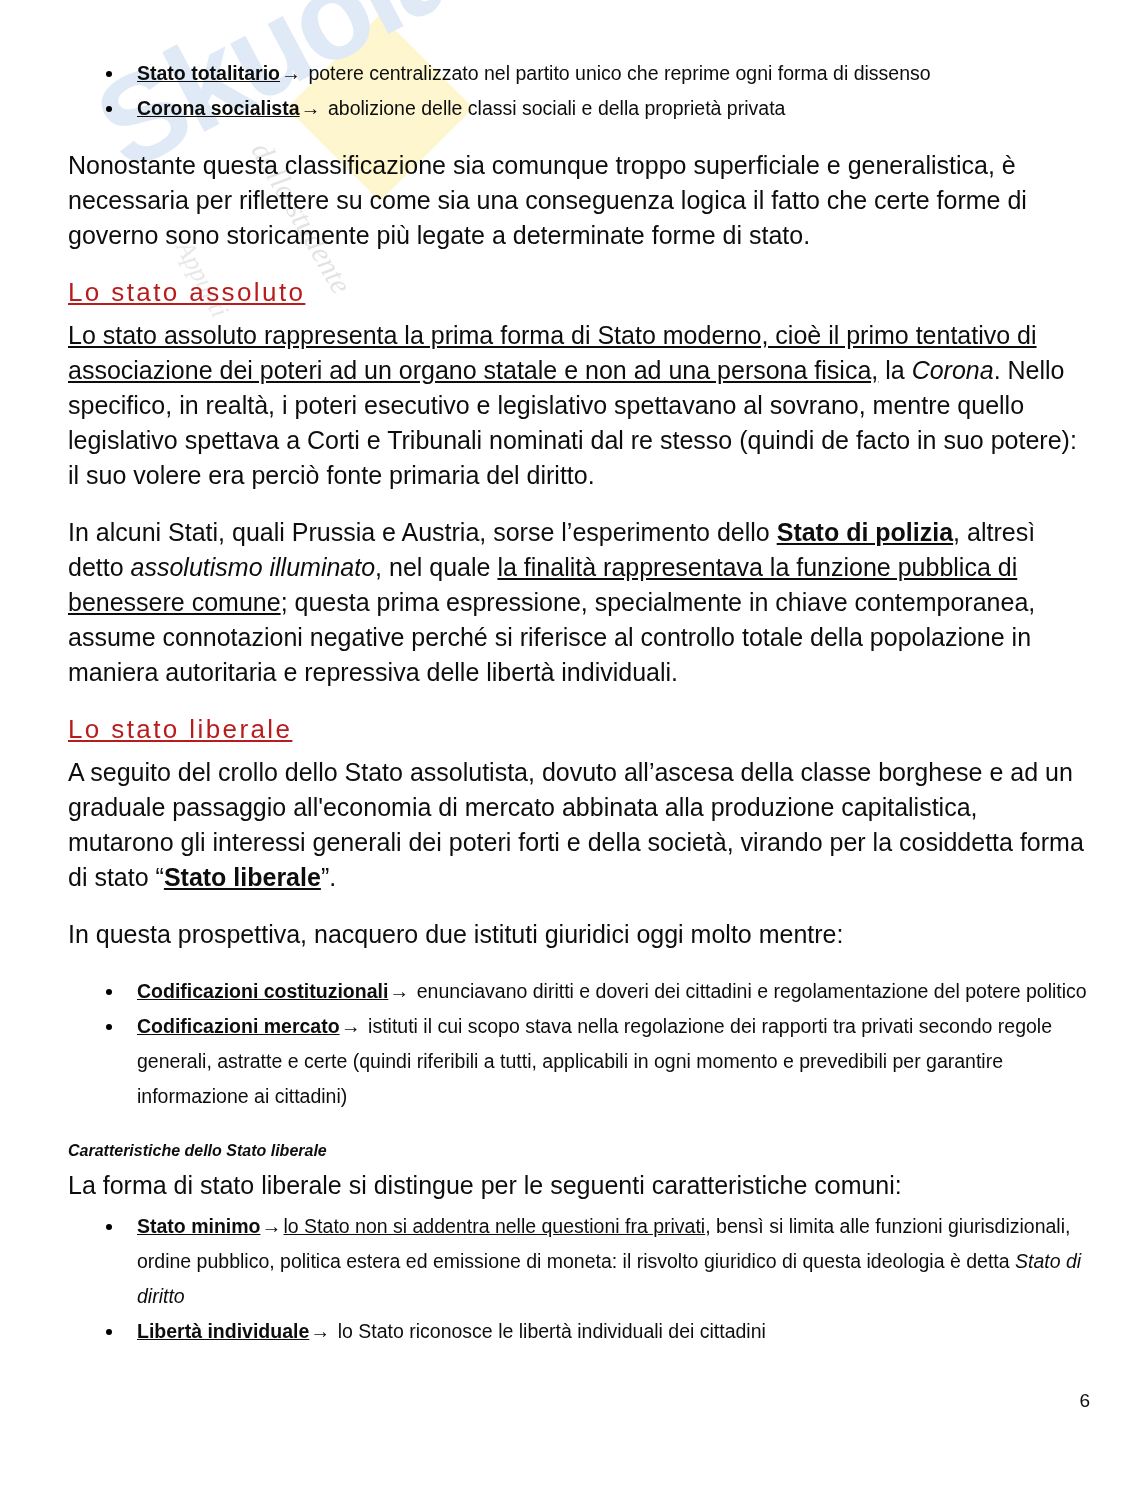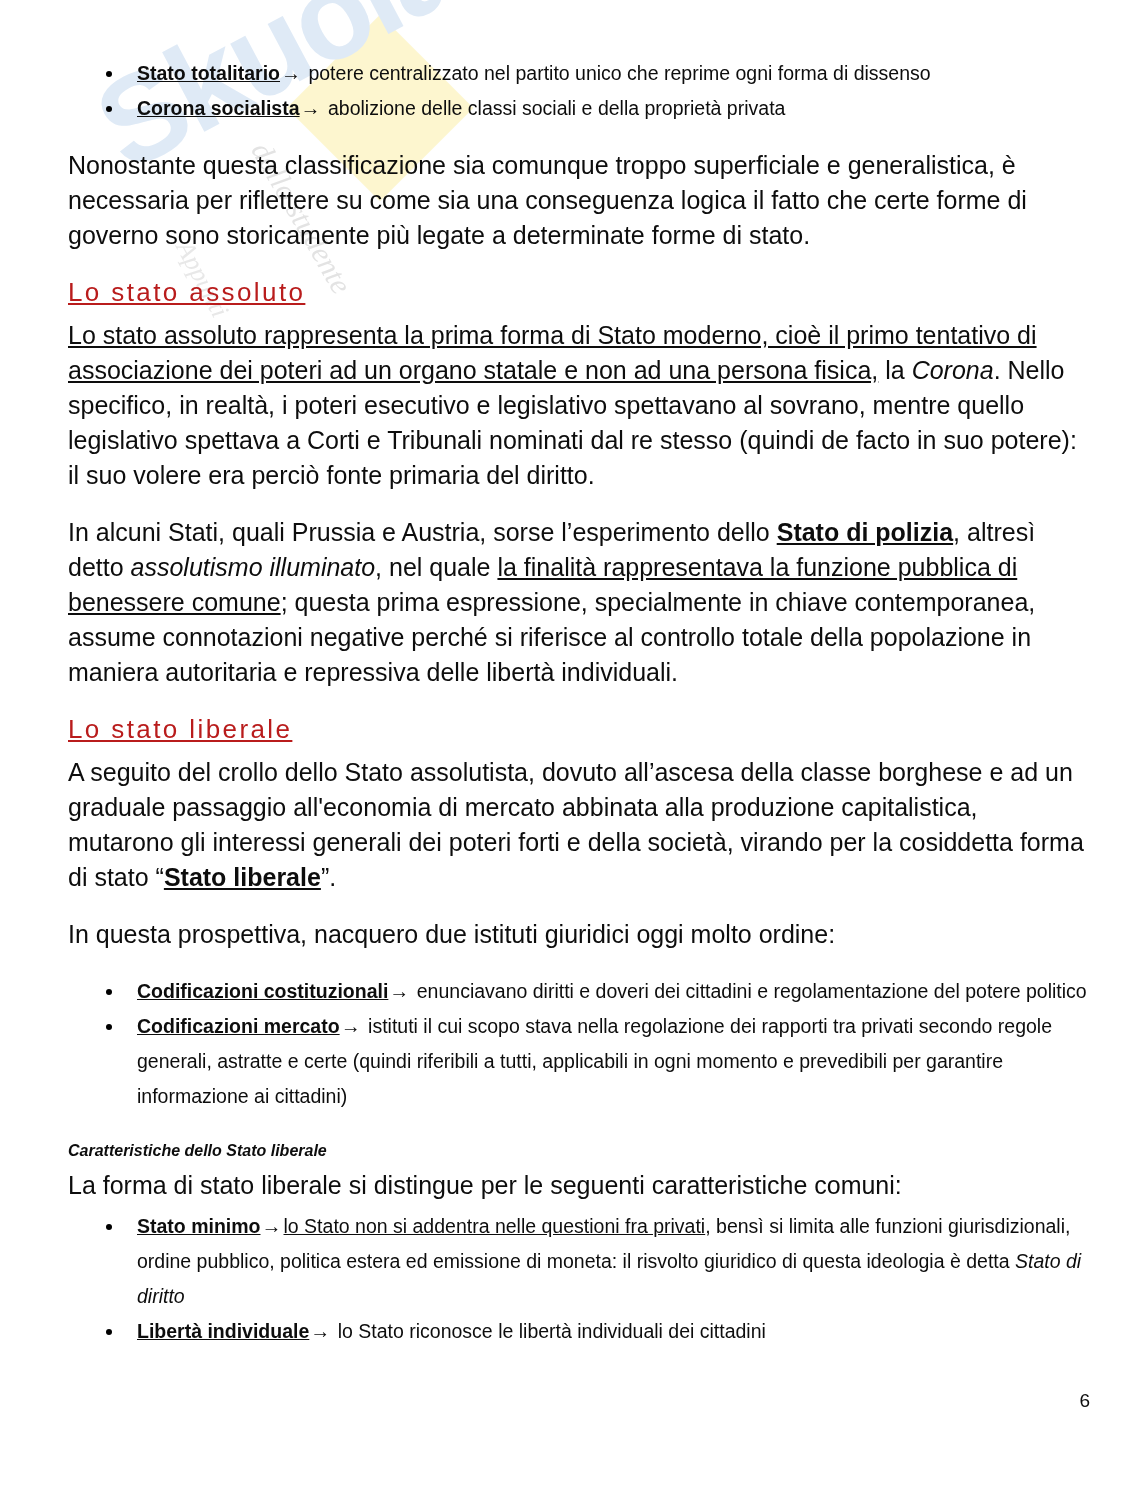--- a/index.html
+++ b/index.html
@@ -178,21 +178,21 @@
 
     <p class="para"><span class="u">Lo stato assoluto rappresenta la prima forma di Stato moderno, cioè il primo tentativo di associazione dei poteri ad un organo statale e non ad una persona fisica,</span><span> la </span><span class="i">Corona</span><span>. Nello specifico, in realtà, i poteri esecutivo e legislativo spettavano al sovrano, mentre quello legislativo spettava a Corti e Tribunali nominati dal re stesso (quindi de facto in suo potere): il suo volere era perciò fonte primaria del diritto.</span></p>
 
     <p class="para"><span>In alcuni Stati, quali Prussia e Austria, sorse l’esperimento dello </span><b class="u">Stato di polizia</b><span>, altresì detto </span><span class="i">assolutismo illuminato</span><span>, nel quale </span><span class="u">la finalità rappresentava la funzione pubblica di benessere comune</span><span>; questa prima espressione, specialmente in chiave contemporanea, assume connotazioni negative perché si riferisce al controllo totale della popolazione in maniera autoritaria e repressiva delle libertà individuali.</span></p>
 
     <h2 class="heading">Lo stato liberale</h2>
 
     <p class="para"><span>A seguito del crollo dello Stato assolutista, dovuto all’ascesa della classe borghese e ad un graduale passaggio all'economia di mercato abbinata alla produzione capitalistica, mutarono gli interessi generali dei poteri forti e della società, virando per la cosiddetta forma di stato “</span><b class="u">Stato liberale</b><span>”.</span></p>
 
 
-    <p class="para">In questa prospettiva, nacquero due istituti giuridici oggi molto ordine:</p>
+    <p class="para">In questa prospettiva, nacquero due istituti giuridici oggi molto mentre:</p>
 
     <ul class="bullets">
       <li>
         <b class="u">Codificazioni costituzionali</b><span class="arrow">→</span><span> enunciavano diritti e doveri dei cittadini e regolamentazione del potere politico</span>
       </li>
       <li>
         <b class="u">Codificazioni mercato</b><span class="arrow">→</span><span> istituti il cui scopo stava nella regolazione dei rapporti tra privati secondo regole generali, astratte e certe (quindi riferibili a tutti, applicabili in ogni momento e prevedibili per garantire informazione ai cittadini)</span>
       </li>
     </ul>
 

